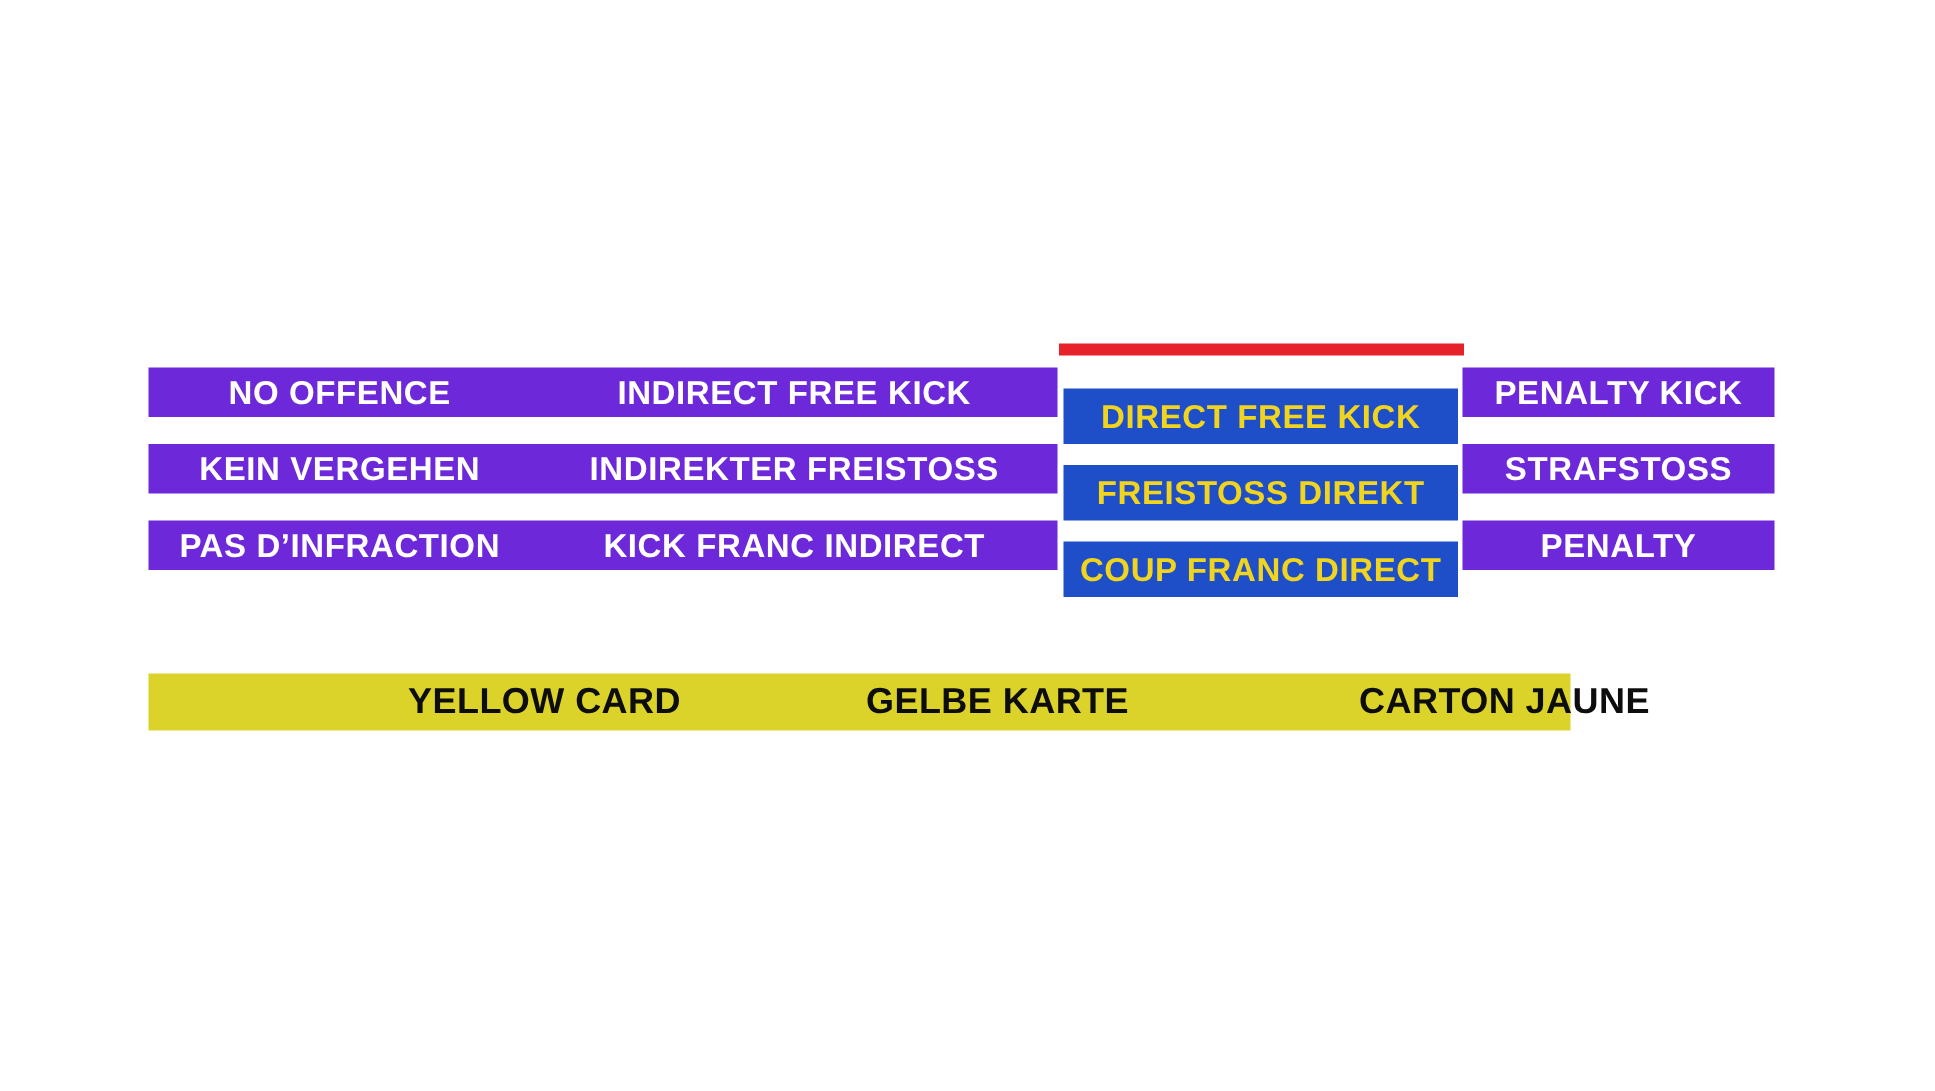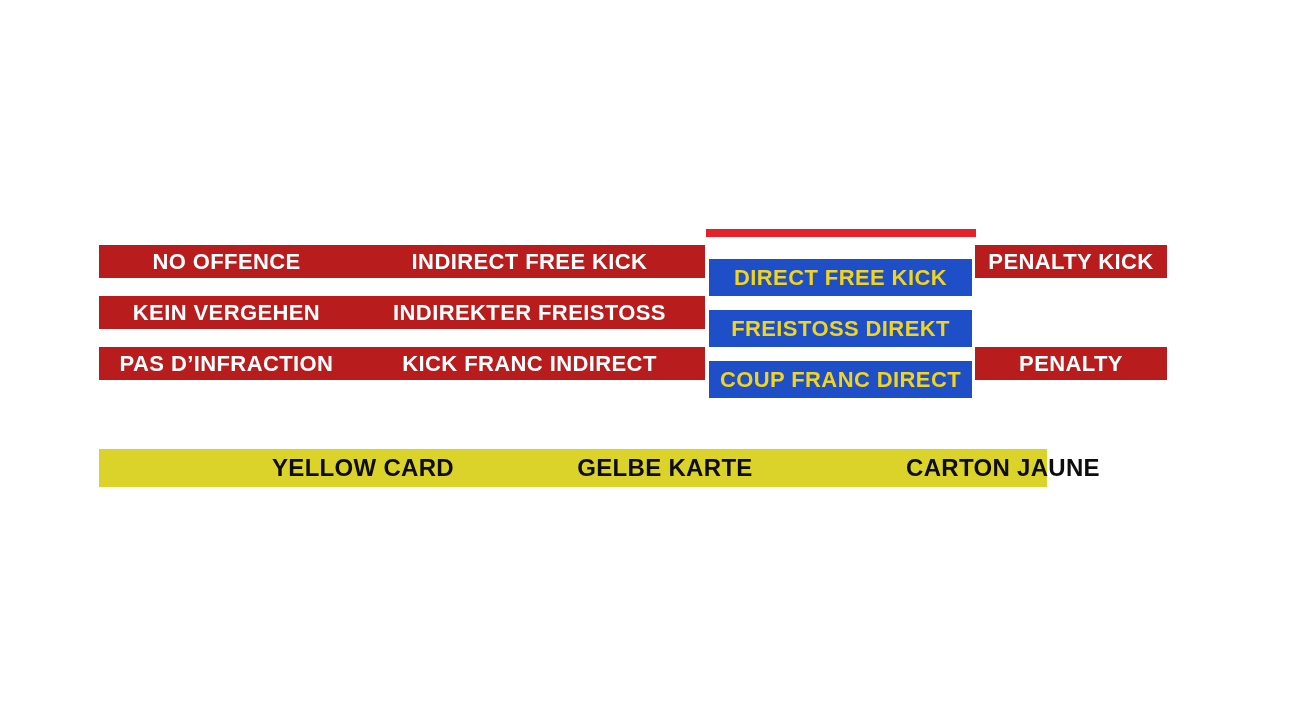--- a/index.html
+++ b/index.html
@@ -28,32 +28,32 @@
   .row1 { top: 245px; }
   .row2 { top: 296px; }
   .row3 { top: 347px; }
   .cell {
     position: absolute;
     top: 0;
     height: 33px;
     display: flex;
     align-items: center;
     justify-content: center;
-    background: #b91c1c;
+    background: #6d28d9;
     color: #ffffff;
     font-weight: bold;
     font-size: 22px;
     letter-spacing: 0.4px;
     white-space: nowrap;
     cursor: pointer;
   }
   .c1 { left: 0;     width: 255px; }
   .c2 { left: 255px; width: 351px; }
   .c3 { left: 610px; width: 263px; margin-top: 16px; }
-  .c4 { left: 876px; width: 192px; }
+  .c4 { left: 876px; width: 208px; }
   .cell.selected {
     top: -2px;
     height: 37px;
     background: #1e4ec8;
     color: #f0d41e;
   }
   .cardbar {
     position: absolute;
     left: 99px;
     top: 449px;
@@ -89,20 +89,21 @@
     <div class="cell c1">NO OFFENCE</div>
     <div class="cell c2">INDIRECT FREE KICK</div>
     <div class="cell c3 selected">DIRECT FREE KICK</div>
     <div class="cell c4">PENALTY KICK</div>
   </div>
 
   <div class="row row2">
     <div class="cell c1">KEIN VERGEHEN</div>
     <div class="cell c2">INDIREKTER FREISTOSS</div>
     <div class="cell c3 selected">FREISTOSS DIREKT</div>
+    <div class="cell c4">STRAFSTOSS</div>
   </div>
 
   <div class="row row3">
     <div class="cell c1">PAS D’INFRACTION</div>
     <div class="cell c2">KICK FRANC INDIRECT</div>
     <div class="cell c3 selected">COUP FRANC DIRECT</div>
     <div class="cell c4">PENALTY</div>
   </div>
 
   <div class="cardbar">

